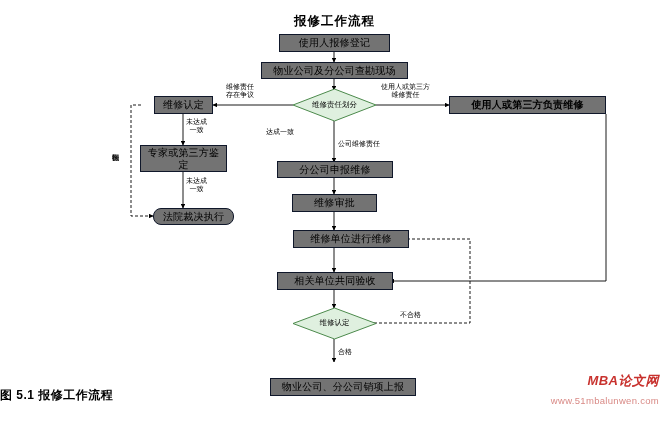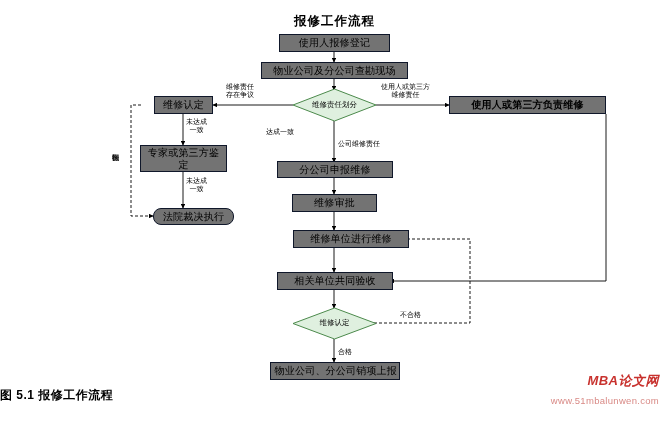--- a/index.html
+++ b/index.html
@@ -204,21 +204,21 @@
   <span>相关单位共同验收</span>
 </div>
 
 <div class="diamond-wrap" style="left:292px; top:307px; width:85px; height:33px;">
   <svg width="85" height="33" viewBox="0 0 85 33">
     <polygon points="42.5,1 84,16.5 42.5,32 1,16.5" fill="#dff0df" stroke="#4c8a4c" stroke-width="1"></polygon>
   </svg>
   <div class="diamond-label">维修认定</div>
 </div>
 
-<div class="node" style="left:270px; top:362px; width:130px; height:18px;justify-content:flex-end;">
+<div class="node" style="left:270px; top:378px; width:146px; height:18px;">
   <span>物业公司、分公司销项上报</span>
 </div>
 
 <div class="edge-label" style="left:226px; top:83px; text-align:center;">
   <span style="white-space:pre-line;">维修责任
 存在争议</span>
 </div>
 
 <div class="edge-label" style="left:381px; top:83px; text-align:center;">
   <span style="white-space:pre-line;">使用人或第三方

